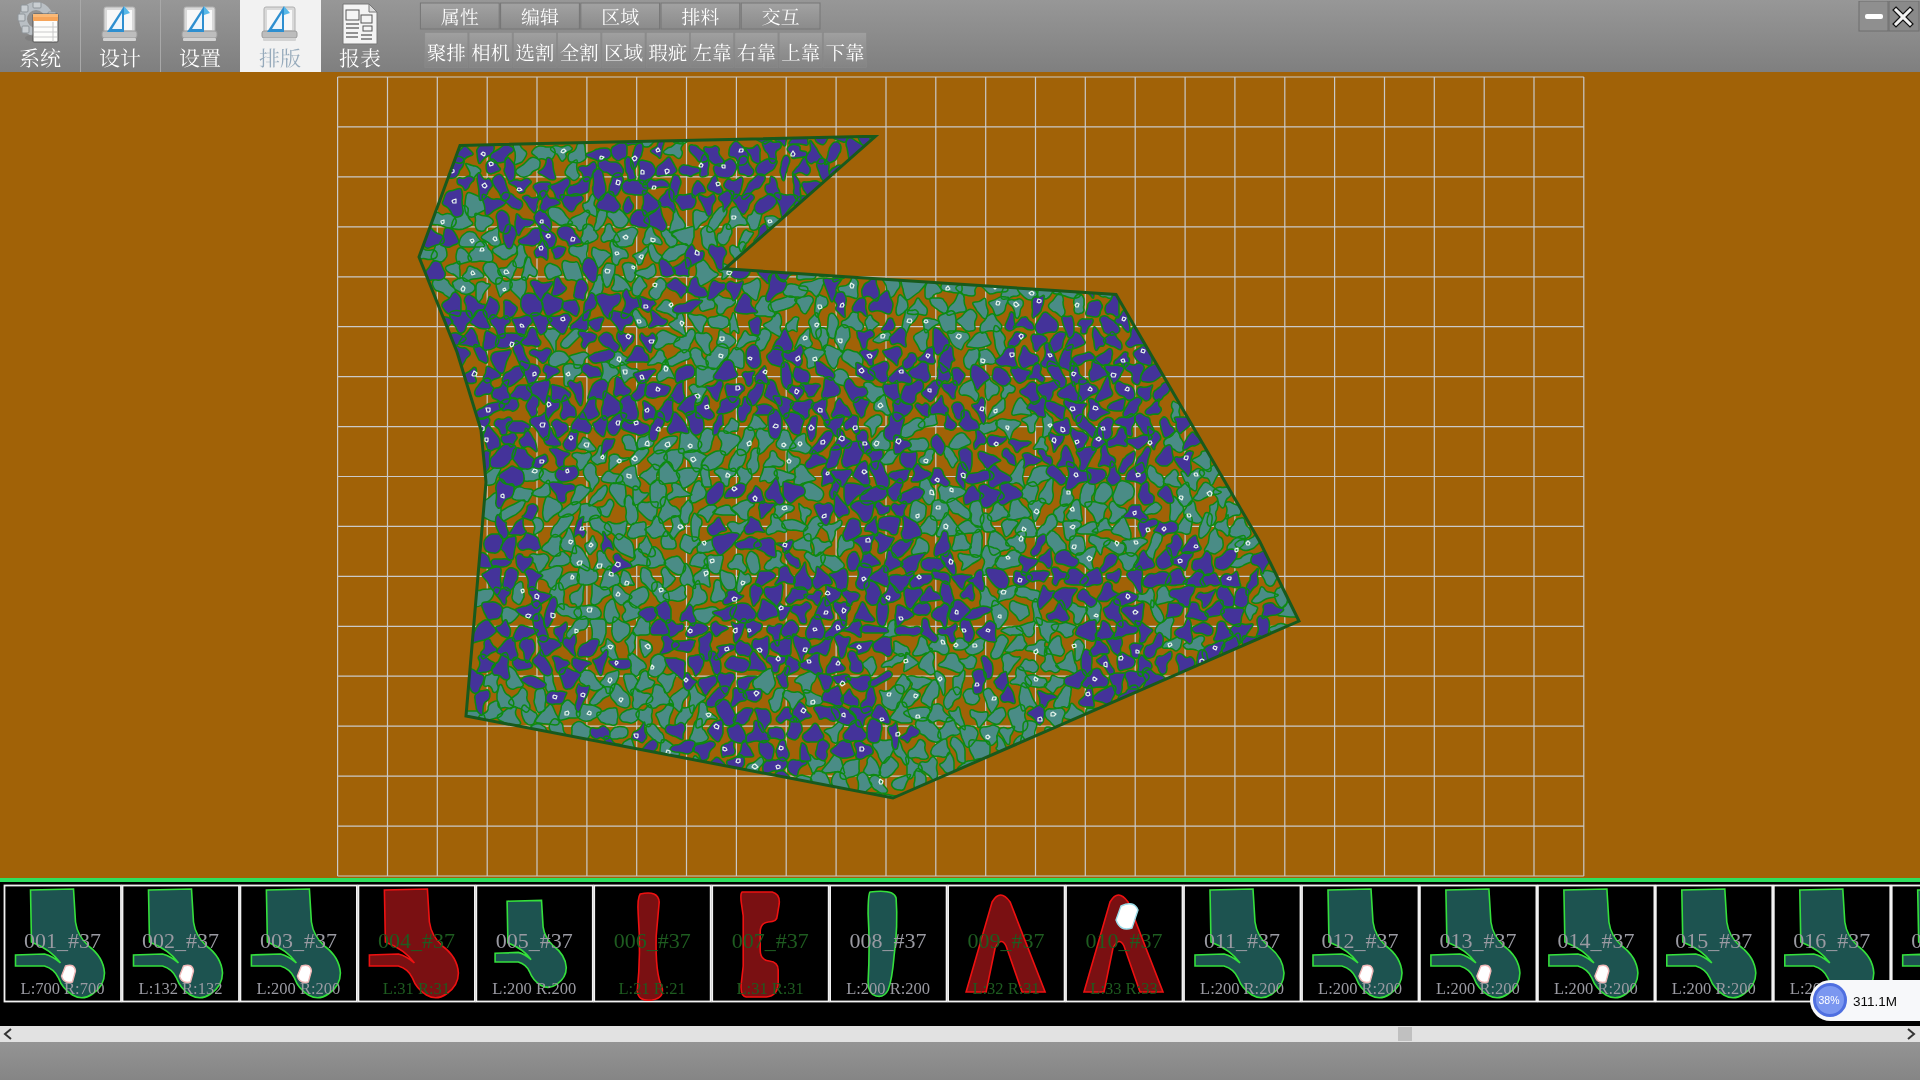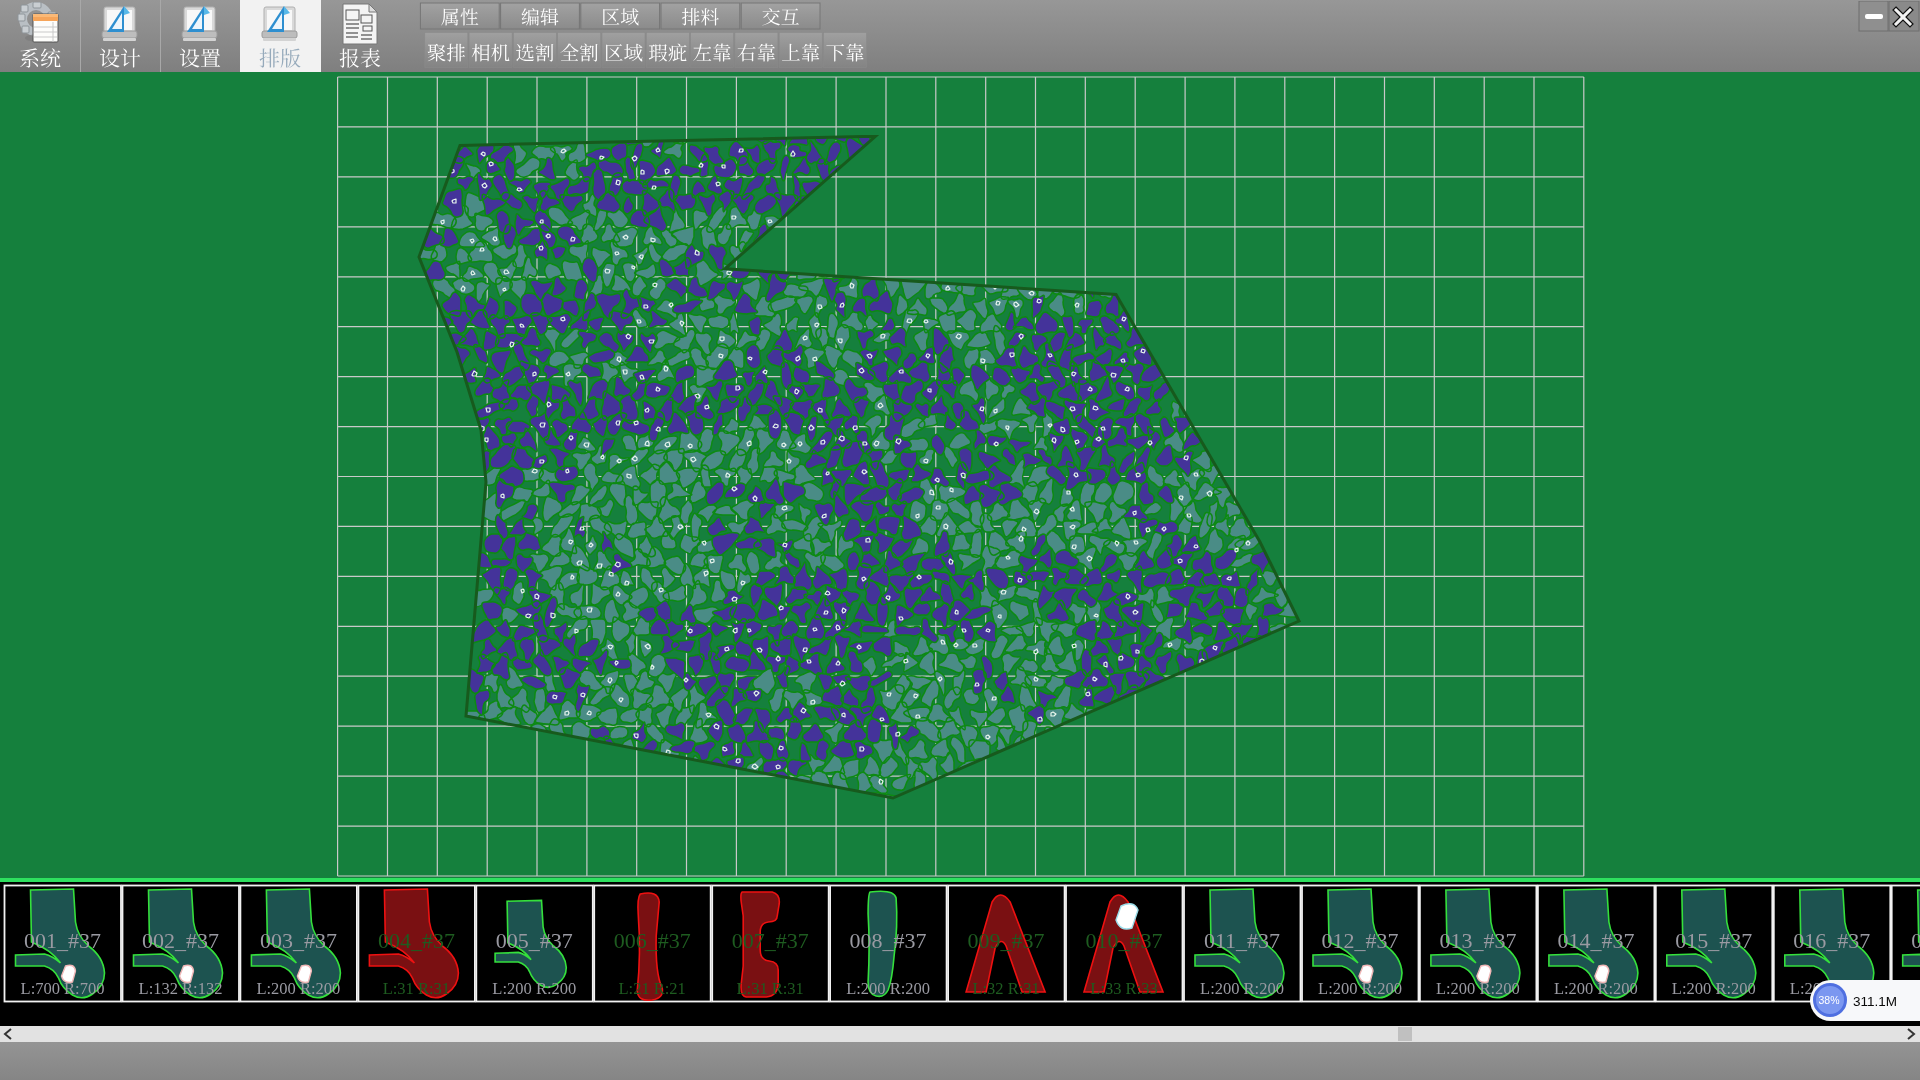--- a/index.html
+++ b/index.html
@@ -1,12 +1,12 @@
 <!DOCTYPE html>
-<html><head><meta charset="utf-8"><style>html,body{margin:0;padding:0;background:#000;}*{box-sizing:border-box;}#root{position:relative;width:1920px;height:1080px;overflow:hidden;background:#15803d;font-family:"Liberation Sans",sans-serif;}.abs{position:absolute;}</style></head><body>
+<html><head><meta charset="utf-8"><style>html,body{margin:0;padding:0;background:#000;}*{box-sizing:border-box;}#root{position:relative;width:1920px;height:1080px;overflow:hidden;background:#a16207;font-family:"Liberation Sans",sans-serif;}.abs{position:absolute;}</style></head><body>
 <div id="root">
 <svg width="0" height="0" style="position:absolute">
       <defs>
         <path id="g31995" d="M532 12Q532 -13 524 -32Q517 -52 495 -64Q474 -77 429 -81Q428 -67 423 -55Q418 -44 409 -36Q399 -28 379 -22Q360 -16 326 -12V3Q326 3 341 2Q356 1 377 -1Q398 -2 417 -3Q436 -4 443 -4Q456 -4 461 0Q465 5 465 14V313H532ZM793 598Q787 591 771 589Q755 587 733 603L765 605Q730 580 678 549Q626 518 563 485Q500 451 432 418Q363 385 293 355Q223 326 157 302L157 310H191Q188 281 178 263Q169 246 157 241L115 325Q115 325 129 326Q143 328 152 331Q210 353 273 384Q337 416 401 452Q466 489 526 526Q585 564 634 599Q683 635 716 664ZM540 695Q536 687 521 683Q506 679 483 691L512 695Q488 675 451 650Q415 626 372 601Q330 575 284 553Q239 530 197 512L196 523H232Q229 493 220 475Q211 457 200 452L158 534Q158 534 168 536Q178 538 184 540Q221 556 260 582Q299 608 337 638Q374 667 406 696Q437 724 456 745ZM142 316Q186 317 256 320Q327 323 417 328Q506 333 609 338Q711 344 819 351L821 332Q707 317 539 298Q370 280 164 261ZM183 528Q219 528 282 531Q345 533 423 537Q502 542 586 546L587 528Q525 518 423 501Q322 485 205 470ZM871 767Q863 761 850 761Q836 762 817 770Q744 759 655 747Q567 736 469 727Q372 717 272 711Q172 704 76 702L73 721Q166 729 266 742Q367 755 466 772Q564 789 649 806Q735 824 797 841ZM651 456Q729 436 781 409Q832 382 862 354Q892 326 903 301Q915 275 912 257Q909 239 895 233Q881 226 860 237Q844 274 807 314Q771 353 726 388Q682 422 641 445ZM376 176Q371 169 364 166Q356 163 339 166Q309 131 264 91Q220 51 168 13Q115 -24 59 -53L49 -40Q96 -5 142 41Q187 87 226 135Q264 183 288 224ZM631 215Q715 187 770 155Q825 123 857 91Q888 59 900 32Q911 5 908 -13Q905 -31 891 -37Q877 -43 855 -31Q842 -1 816 31Q790 63 757 95Q724 127 688 155Q653 183 621 205Z"></path>
         <path id="g32479" d="M770 434Q770 424 770 416Q770 408 770 402V30Q770 20 774 15Q778 11 794 11H844Q861 11 874 11Q887 12 893 12Q898 13 901 15Q904 17 908 22Q913 33 920 68Q927 104 934 141H947L950 19Q965 14 970 7Q975 1 975 -9Q975 -23 964 -32Q953 -41 924 -45Q895 -50 842 -50H779Q748 -50 733 -43Q717 -37 711 -24Q706 -10 706 12V434ZM583 307Q583 267 576 224Q569 181 552 138Q534 96 501 56Q468 15 416 -20Q363 -55 286 -83L277 -69Q350 -31 396 14Q443 59 469 109Q495 158 504 208Q514 259 514 306V427H583ZM406 604Q401 595 386 591Q371 587 348 597L375 604Q354 568 321 524Q288 479 249 432Q209 385 167 342Q125 299 86 265L83 276H122Q118 244 108 225Q98 206 85 201L44 289Q44 289 56 291Q68 294 73 298Q105 328 141 373Q176 419 210 470Q244 521 271 570Q299 619 315 655ZM314 788Q310 779 295 774Q281 769 256 778L284 785Q263 746 229 697Q195 648 155 601Q116 553 78 517L76 528H115Q111 496 100 477Q88 457 74 452L40 541Q40 541 50 543Q60 546 64 550Q86 572 109 608Q132 644 153 684Q175 725 192 764Q209 803 219 831ZM47 73Q79 80 134 94Q189 108 257 126Q325 145 393 166L397 152Q347 124 276 87Q205 51 111 10Q106 -8 90 -15ZM62 286Q91 289 142 294Q192 300 256 308Q319 317 386 326L388 311Q342 296 262 269Q181 243 89 217ZM54 534Q76 534 113 534Q150 534 195 535Q240 536 286 538L286 522Q257 513 199 497Q142 481 79 466ZM694 611Q690 603 676 598Q662 593 637 602L667 608Q640 579 596 542Q553 505 504 471Q455 436 409 411L409 422H448Q445 390 436 371Q426 352 414 346L371 433Q371 433 381 435Q391 437 396 440Q424 456 454 483Q484 510 513 541Q541 573 564 602Q588 632 602 653ZM573 844Q620 829 648 809Q676 790 689 770Q702 751 704 734Q705 718 697 707Q689 696 676 694Q662 693 647 703Q640 725 626 749Q612 774 595 797Q578 820 562 836ZM394 432Q437 432 510 435Q583 438 675 443Q766 447 862 454L863 436Q789 422 674 403Q559 384 421 366ZM740 582Q804 553 842 522Q881 491 901 461Q921 432 926 407Q930 382 924 366Q917 351 902 347Q888 344 869 357Q861 393 838 432Q815 472 785 510Q756 547 728 574ZM887 740Q887 740 895 733Q904 726 917 716Q931 705 945 692Q960 680 972 668Q968 652 946 652H376L368 682H841Z"></path>
         <path id="g35774" d="M709 773 746 811 818 748Q809 738 781 734V528Q781 519 784 515Q788 512 802 512H847Q860 512 872 512Q884 512 890 513Q893 513 897 513Q901 513 903 513Q908 514 913 515Q917 516 921 517H931L934 516Q950 511 957 506Q963 501 963 490Q963 477 953 468Q943 459 916 455Q889 451 840 451H784Q756 451 742 456Q728 462 723 475Q718 488 718 509V773ZM749 773V743H482V773ZM452 783V806L527 773H515V689Q515 656 509 618Q503 579 482 539Q462 499 421 463Q380 426 311 398L301 411Q365 453 398 499Q430 545 441 594Q452 643 452 689V773ZM438 392Q466 305 516 238Q566 172 635 124Q704 76 789 45Q875 13 976 -5L975 -17Q952 -20 935 -35Q918 -49 912 -74Q815 -49 736 -11Q657 28 596 83Q535 137 491 211Q447 285 421 382ZM774 395 819 437 891 369Q885 362 875 360Q866 358 848 356Q799 249 721 164Q644 79 530 18Q417 -43 260 -77L252 -61Q460 1 594 117Q727 232 785 395ZM825 395V366H366L357 395ZM148 54Q169 66 208 90Q246 114 294 146Q342 177 393 211L400 198Q380 177 346 144Q312 111 270 72Q228 32 183 -9ZM218 535 233 526V57L177 35L204 61Q211 39 207 22Q204 4 195 -7Q186 -18 179 -22L134 59Q158 72 164 79Q171 86 171 100V535ZM172 569 205 604 270 549Q266 543 255 537Q244 532 226 529L233 538V490H171V569ZM111 833Q170 811 207 786Q245 761 264 736Q284 711 289 689Q294 668 288 653Q282 639 268 635Q254 631 235 642Q224 672 202 705Q179 739 152 771Q125 802 100 825ZM218 569V539H50L41 569Z"></path>
         <path id="g35745" d="M876 541Q876 541 885 534Q893 527 907 516Q921 504 936 492Q951 479 964 467Q960 451 937 451H358L350 480H829ZM717 824Q715 814 708 807Q701 800 681 797V-49Q681 -54 673 -60Q665 -66 653 -71Q641 -75 628 -75H615V836ZM180 58Q203 69 244 89Q285 110 336 137Q387 164 440 193L448 180Q426 161 389 132Q353 102 309 67Q265 32 217 -4ZM251 532 266 523V59L210 37L238 63Q245 41 241 23Q237 6 228 -5Q220 -16 212 -20L167 61Q190 73 197 81Q203 88 203 102V532ZM204 567 237 602 302 547Q298 541 287 536Q276 530 259 527L266 537V488H203V567ZM153 835Q214 811 251 785Q289 758 308 732Q328 706 332 684Q337 661 330 647Q324 632 310 628Q295 625 277 636Q268 667 245 702Q222 737 194 770Q167 803 142 827ZM265 567V538H54L45 567Z"></path>
         <path id="g32622" d="M224 459 299 426H717L753 471L841 406Q836 399 825 395Q814 390 796 388V-22H729V396H288V-22H224V426ZM872 49Q872 49 881 42Q890 35 904 24Q918 13 933 0Q949 -12 962 -24Q960 -32 953 -36Q947 -40 936 -40H52L43 -11H823ZM562 578Q557 556 525 554Q517 531 507 504Q496 476 485 450Q475 423 465 403H426Q430 427 436 460Q441 494 446 530Q451 566 454 595ZM759 104V74H258V104ZM759 210V180H258V210ZM759 314V285H258V314ZM859 588Q859 588 874 577Q890 565 910 549Q931 532 948 516Q944 500 921 500H68L59 530H811ZM643 786V621H582V786ZM428 786V621H367V786ZM791 786 827 825 907 764Q903 758 891 753Q879 748 865 745V588Q865 585 856 580Q846 575 834 571Q822 567 811 567H801V786ZM216 580Q216 577 208 572Q200 567 188 563Q175 559 162 559H153V786V818L223 786H841V756H216ZM838 639V609H187V639Z"></path>
         <path id="g25490" d="M550 207V177H334L325 207ZM610 825Q609 815 601 808Q593 801 574 798V-51Q574 -56 567 -61Q559 -67 548 -72Q536 -76 524 -76H511V837ZM883 263Q883 263 897 252Q911 241 930 224Q949 208 963 193Q959 177 937 177H712V206H840ZM858 483Q858 483 871 472Q884 461 901 446Q919 431 933 416Q929 400 907 400H712V430H816ZM868 693Q868 693 881 681Q894 670 913 654Q932 638 946 623Q942 607 920 607H711V636H824ZM544 429V400H365L356 429ZM539 636V607H374L365 636ZM778 824Q776 814 768 807Q761 800 741 797V-53Q741 -57 734 -63Q727 -69 715 -73Q703 -77 691 -77H678V835ZM29 323Q56 333 106 356Q156 378 220 408Q283 438 350 470L357 457Q310 424 243 376Q177 328 89 271Q87 263 83 255Q79 248 71 244ZM279 827Q278 817 269 810Q261 803 242 801V21Q242 -5 236 -26Q230 -46 209 -59Q187 -72 141 -76Q139 -61 135 -48Q130 -35 120 -26Q109 -17 89 -11Q69 -5 36 -1V16Q36 16 52 15Q67 14 88 12Q110 10 129 9Q149 8 156 8Q169 8 174 13Q179 18 179 29V838ZM301 666Q301 666 313 655Q325 644 343 629Q360 614 374 599Q370 583 348 583H44L36 613H261Z"></path>
         <path id="g29256" d="M935 760Q921 750 900 762Q855 752 803 745Q752 738 699 733Q647 728 599 725Q552 723 514 723L512 740Q562 749 623 763Q684 777 749 795Q814 814 873 833ZM278 348 314 388 393 326Q388 320 377 315Q365 310 350 307V-46Q350 -49 341 -55Q332 -61 320 -66Q309 -70 297 -70H288V348ZM310 348V318H126V348ZM390 593Q390 593 402 583Q414 572 431 557Q447 542 459 528Q456 512 434 512H129V541H352ZM370 823Q369 813 361 806Q352 800 334 797V525H272V834ZM195 795Q194 785 186 778Q179 770 160 768V326Q160 243 150 171Q140 99 116 37Q92 -24 48 -79L31 -69Q74 12 86 107Q99 203 99 325V806ZM604 520Q620 422 651 338Q683 254 730 185Q777 116 839 64Q901 12 977 -23L975 -32Q955 -33 939 -44Q923 -56 913 -77Q842 -35 787 23Q732 81 692 154Q652 227 625 316Q599 405 585 511ZM829 525 871 565 941 500Q935 493 926 491Q917 488 900 487Q878 399 845 316Q811 233 759 159Q707 85 633 24Q559 -38 458 -83L448 -68Q564 -4 642 89Q721 181 769 292Q817 403 840 525ZM484 748V771L558 738H546V439Q546 373 541 304Q536 235 520 166Q503 98 468 35Q433 -27 373 -78L358 -67Q414 3 441 85Q468 167 476 256Q484 346 484 438V738ZM866 525V495H517V525Z"></path>

